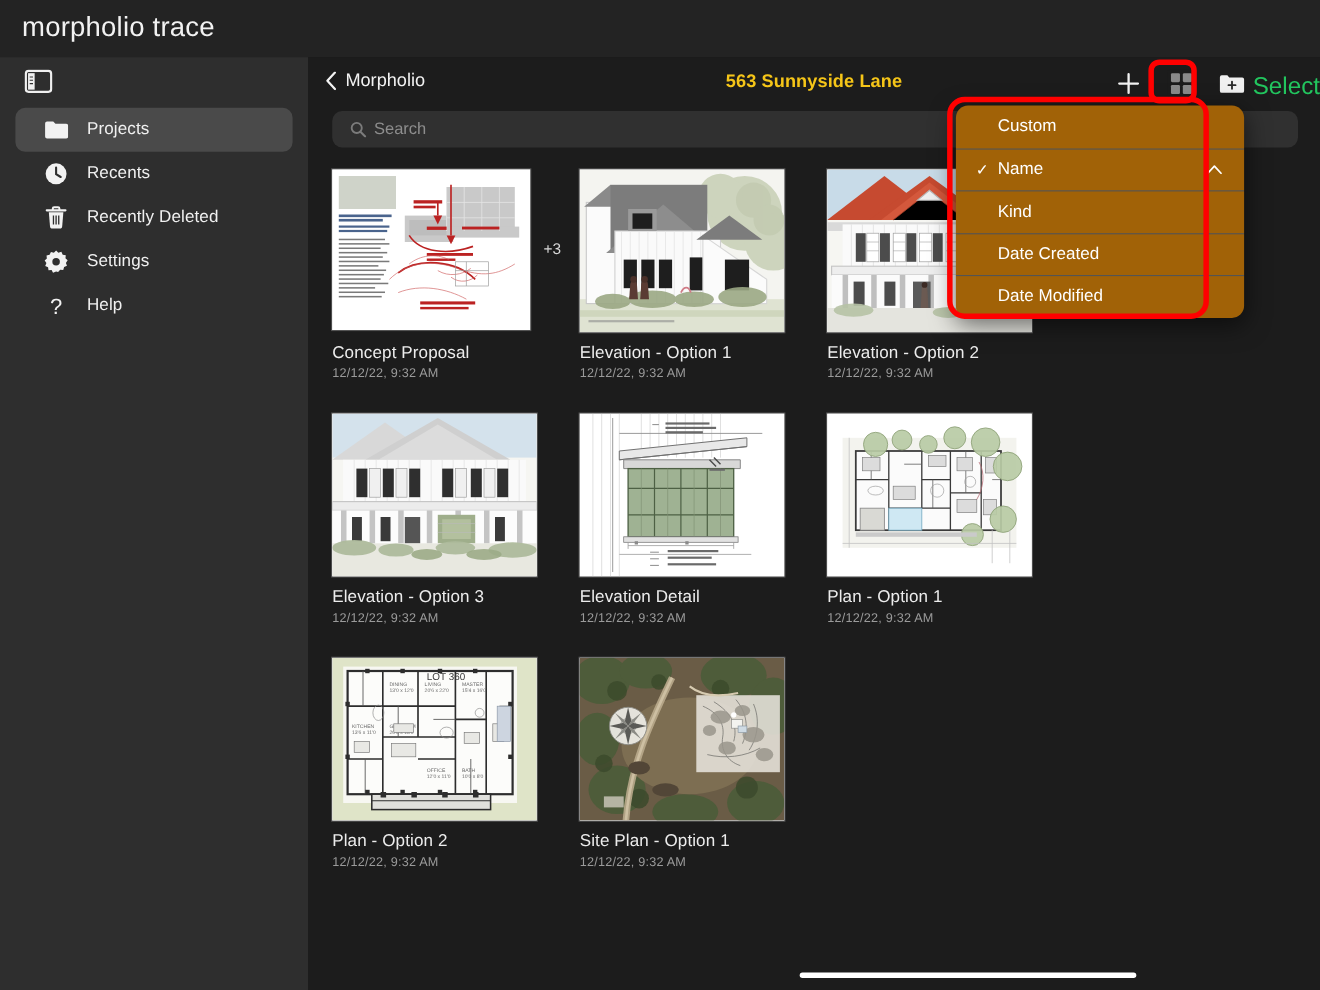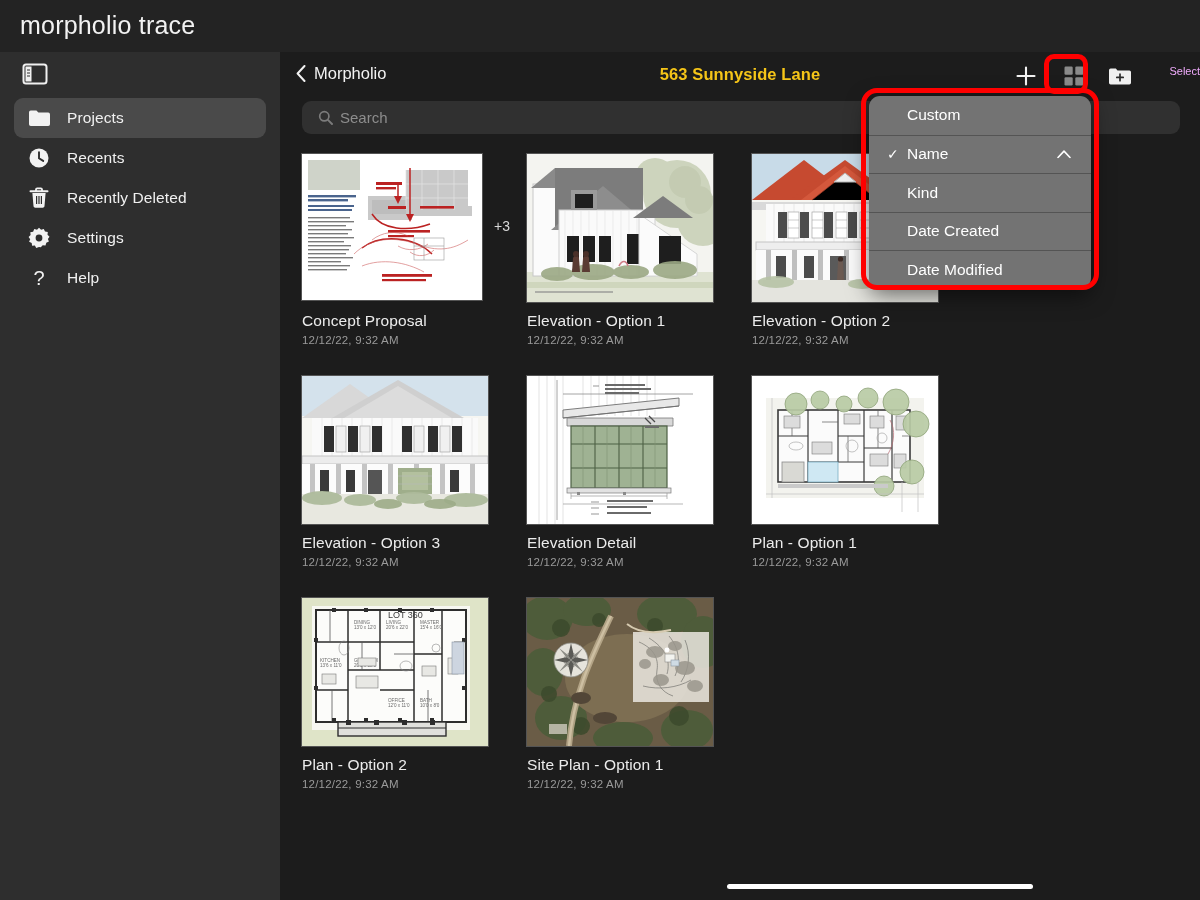--- a/index.html
+++ b/index.html
@@ -28,21 +28,21 @@
     position:absolute; left:0; top:52px; width:280px; height:848px;
     background:#2e2e2e;
   }
   .sb-toggle {
     position:absolute; left:22px; top:11px; width:26px; height:22px;
     cursor:pointer;
   }
   .sb-list { position:absolute; left:14px; top:46px; width:252px; }
   .sb-item {
     display:flex; align-items:center; height:40px; border-radius:9px;
-    padding-left:12px; margin-bottom:0px; cursor:pointer;
+    padding-left:24px; margin-bottom:0px; cursor:pointer;
   }
   .sb-item + .sb-item { margin-top:0px; }
   .sb-item.active { background:#4a4a4a; }
   .sb-ico {
     width:26px; height:24px; display:flex; align-items:center; justify-content:center;
     margin-right:15px; flex:0 0 26px;
   }
   .sb-label { font-size:15.5px; color:#f0f0f0; letter-spacing:.1px; }
 
   
@@ -63,21 +63,21 @@
   }
   .tb-right { position:absolute; right:0; top:0; height:48px; }
   .tb-btn {
     position:absolute; top:10px; display:flex; align-items:center;
     justify-content:center; cursor:pointer;
   }
   .tb-plus   { right:160px; width:28px; height:28px; }
   .tb-grid   { right:112px; width:28px; height:28px; }
   .tb-folder { right:66px;  width:28px; height:28px; }
   .tb-select {
-    position:absolute; right:0px; top:13px; font-size:11px; color:#f0abfc;
+    position:absolute; right:0px; top:13px; font-size:22px; color:#22c55e;
     cursor:pointer;
   }
 
   
   .searchbar {
     position:absolute; left:22px; top:49px; width:878px; height:33px;
     background:#303030; border-radius:9px; display:flex; align-items:center;
     padding-left:16px; cursor:text;
   }
   .searchbar .s-ico { width:15px; height:15px; margin-right:7px; opacity:.62; }
@@ -102,22 +102,22 @@
   }
   .stack-badge {
     position:absolute; left:192px; top:64px; font-size:14px; color:#d8d8d8;
   }
   .cap { margin-top:10px; }
   .cap-title { font-size:15.5px; color:#ececec; letter-spacing:.1px; }
   .cap-date  { font-size:11.5px; color:#9a9a9a; margin-top:4px; letter-spacing:.2px; }
 
   
   .dropdown {
-    position:absolute; left:869px; top:96px; width:222px;
-    background:#737373; border-radius:11px; overflow:hidden;
+    position:absolute; left:869px; top:96px; width:262px;
+    background:#a16207; border-radius:11px; overflow:hidden;
     box-shadow:0 6px 22px rgba(0,0,0,.55);
     z-index:40;
   }
   .dd-item {
     position:relative; height:38.5px; display:flex; align-items:center;
     padding-left:38px; font-size:15.5px; color:#ffffff; cursor:pointer;
   }
   .dd-item + .dd-item { border-top:1px solid #545454; }
   .dd-check {
     position:absolute; left:18px; top:50%; transform:translateY(-50%);

